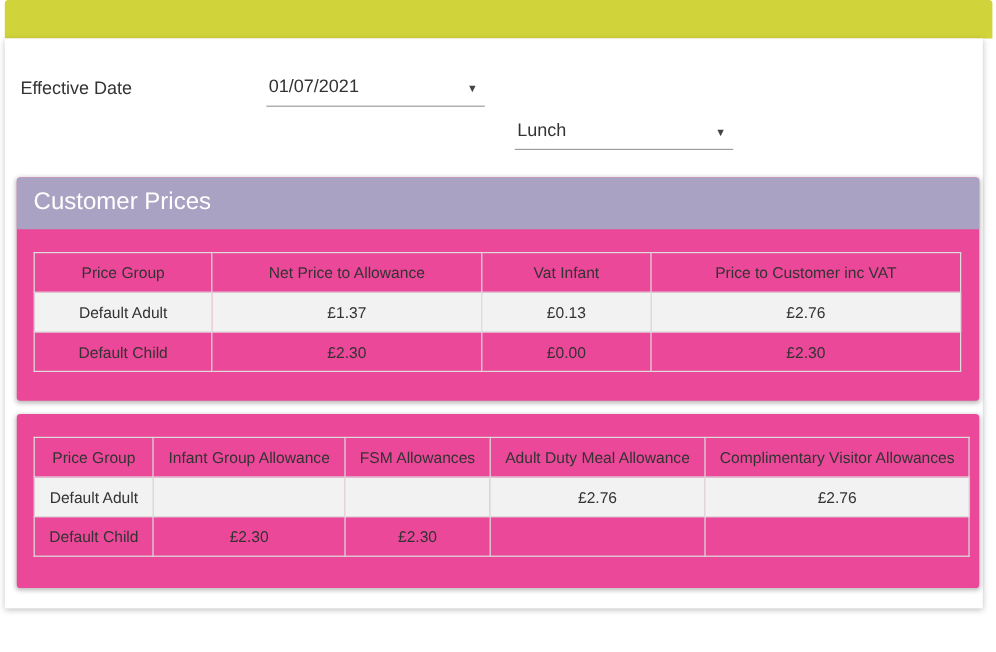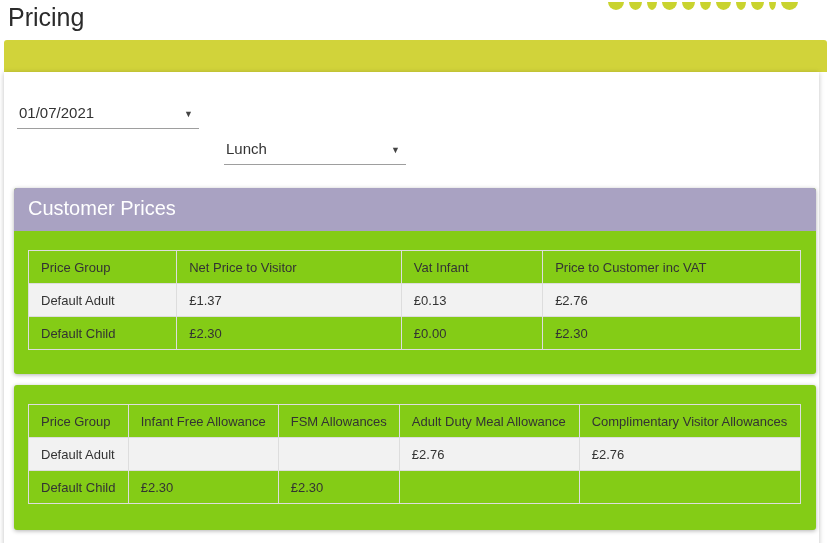--- a/index.html
+++ b/index.html
@@ -84,21 +84,21 @@
   .select + .select { margin-left: 25px; margin-top: 36px; }
   .caret {
     font-size: 9px;
     color: #444;
     line-height: 1;
     padding-top: 3px;
   }
   
   .card {
     margin-bottom: 11px;
-    background: #84cc16;
+    background: #ec4899;
     border-radius: 3px;
     box-shadow: 0 1px 4px rgba(0,0,0,0.3);
   }
   .card-header {
     background: #a9a2c2;
     color: #ffffff;
     font-size: 20px;
     padding: 9px 14px 11px 14px;
     border-radius: 3px 3px 0 0;
   }
@@ -107,56 +107,39 @@
   table {
     width: 100%;
     border-collapse: collapse;
     font-size: 13px;
     border: 1px solid #cbcbcb;
   }
   th, td {
     border: 1px solid #dddddd;
     padding: 0 12px;
     height: 33px;
-    text-align: left;
+    text-align: center;
     font-weight: 400;
     color: #333;
     white-space: nowrap;
   }
   tbody tr:nth-child(odd) td { background: #f2f2f2; }
 </style>
 </head>
 <body>
 
 <div>
 
-  <div class="topbar">
-    <h1 class="page-title">Pricing</h1>
-    <div class="logo-crop">
-      <div class="logo-blobs">
-          <div class="blob" style="width: 16px;"></div>
-          <div class="blob" style="width: 13px;"></div>
-          <div class="blob" style="width: 10px;"></div>
-          <div class="blob" style="width: 15px;"></div>
-          <div class="blob" style="width: 13px;"></div>
-          <div class="blob" style="width: 11px;"></div>
-          <div class="blob" style="width: 15px;"></div>
-          <div class="blob" style="width: 10px;"></div>
-          <div class="blob" style="width: 13px;"></div>
-          <div class="blob" style="width: 7px;"></div>
-          <div class="blob" style="width: 17px;"></div>
-        </div>
-    </div>
-  </div>
 
   <div class="banner"></div>
 
   <div class="main-panel">
 
     <div class="filter-row">
+      <div class="filter-label">Effective Date</div>
       <div class="select">
         <span>01/07/2021</span>
         <span class="caret">▼</span>
       </div>
       <div class="select">
         <span>Lunch</span>
         <span class="caret">▼</span>
       </div>
     </div>
 
@@ -166,21 +149,21 @@
         <table>
             <colgroup>
               <col style="width: 19.2%;">
               <col style="width: 29.1%;">
               <col style="width: 18.3%;">
               <col style="width: 33.4%;">
             </colgroup>
             <thead>
               <tr>
                 <th>Price Group</th>
-                <th>Net Price to Visitor</th>
+                <th>Net Price to Allowance</th>
                 <th>Vat Infant</th>
                 <th>Price to Customer inc VAT</th>
               </tr>
             </thead>
             <tbody>
               <tr>
                 <td>Default Adult</td>
                 <td>£1.37</td>
                 <td>£0.13</td>
                 <td>£2.76</td>
@@ -202,21 +185,21 @@
             <colgroup>
               <col style="width: 13.2%;">
               <col style="width: 19.2%;">
               <col style="width: 14%;">
               <col style="width: 24.2%;">
               <col style="width: 29.4%;">
             </colgroup>
             <thead>
               <tr>
                 <th>Price Group</th>
-                <th>Infant Free Allowance</th>
+                <th>Infant Group Allowance</th>
                 <th>FSM Allowances</th>
                 <th>Adult Duty Meal Allowance</th>
                 <th>Complimentary Visitor Allowances</th>
               </tr>
             </thead>
             <tbody>
               <tr>
                 <td>Default Adult</td>
                 <td></td>
                 <td></td>

